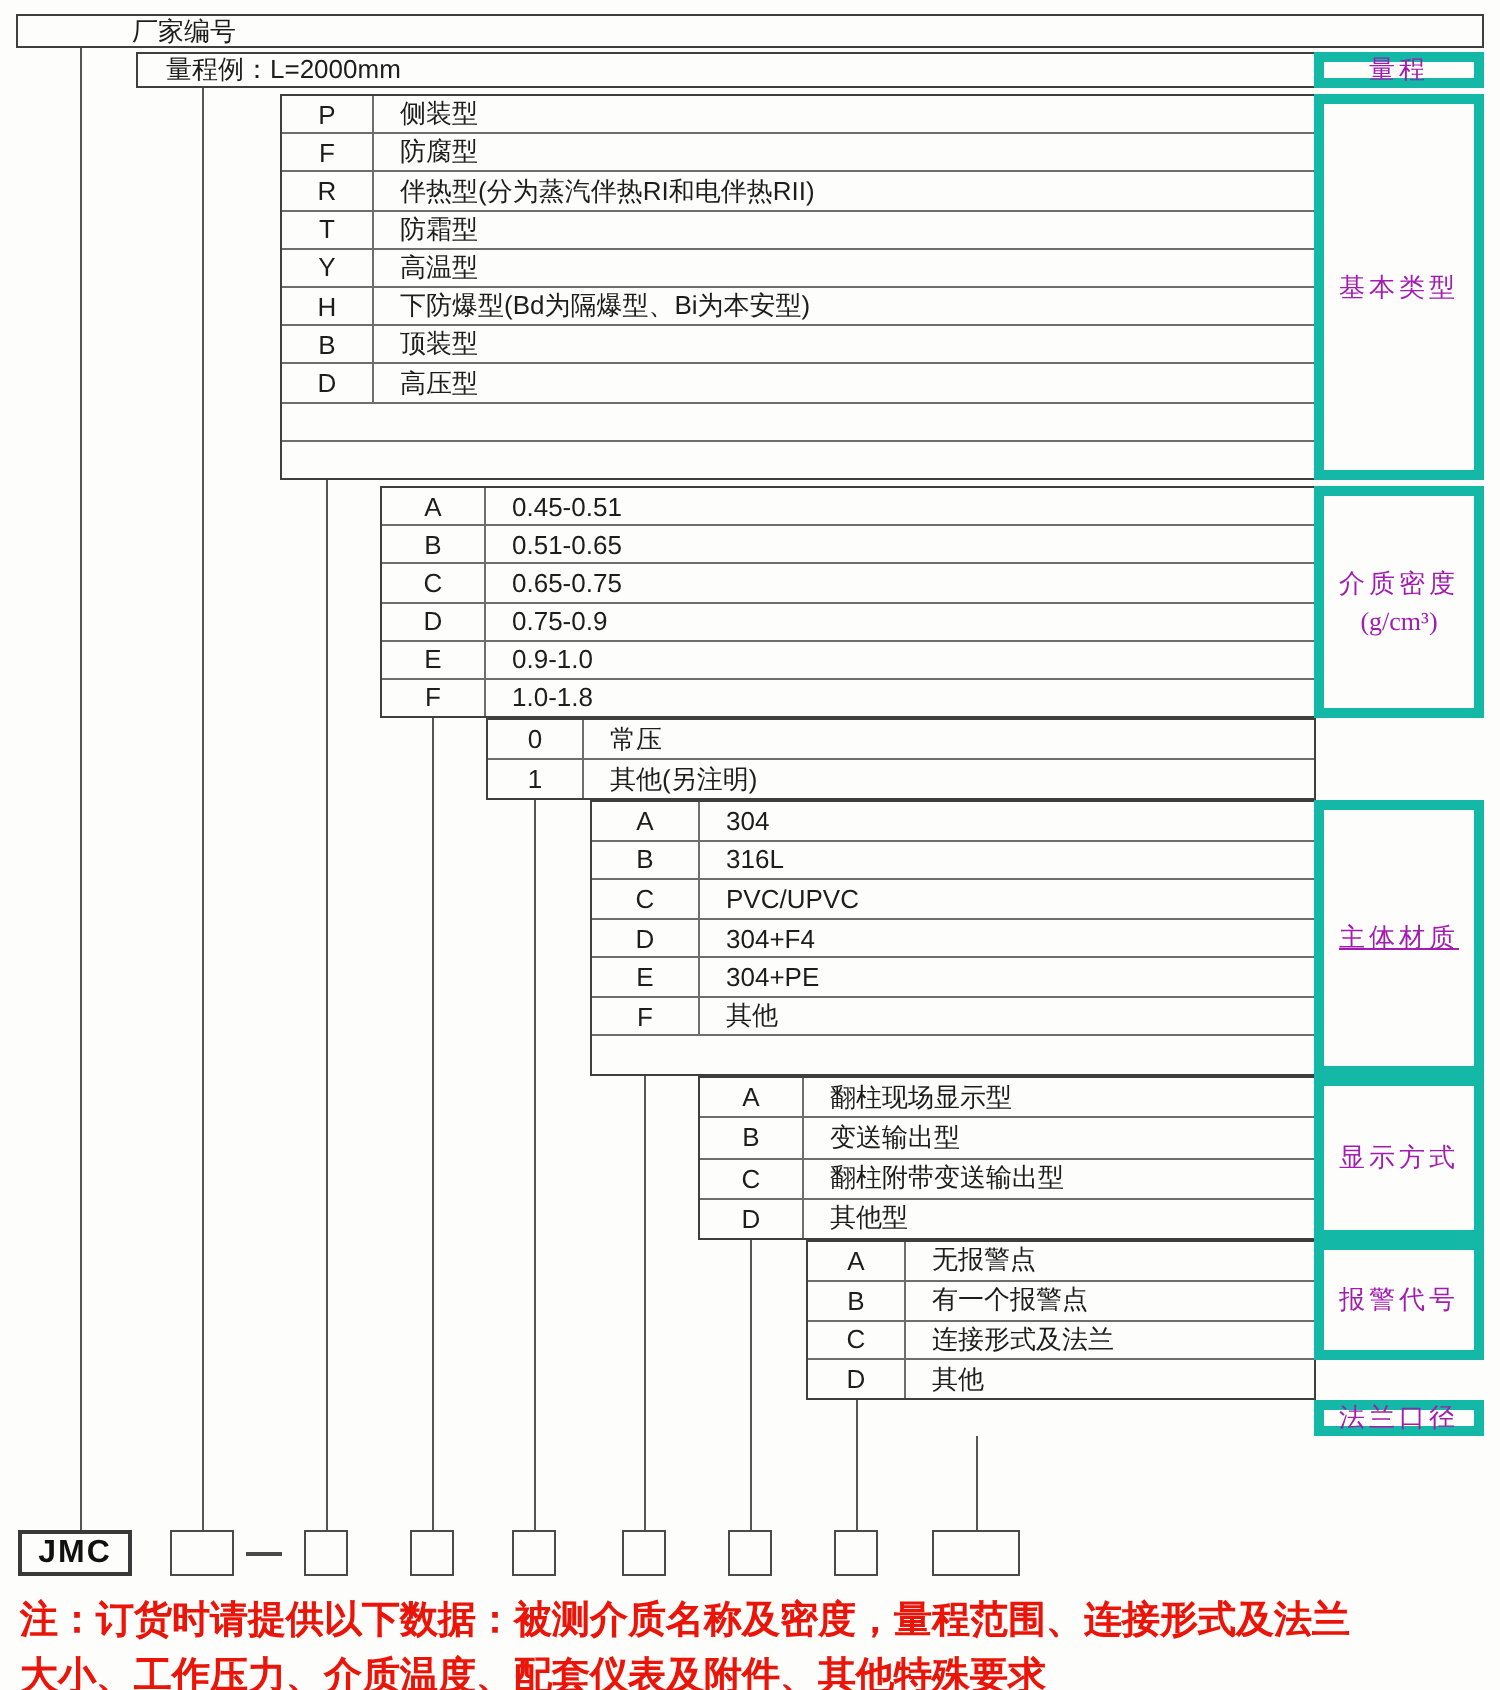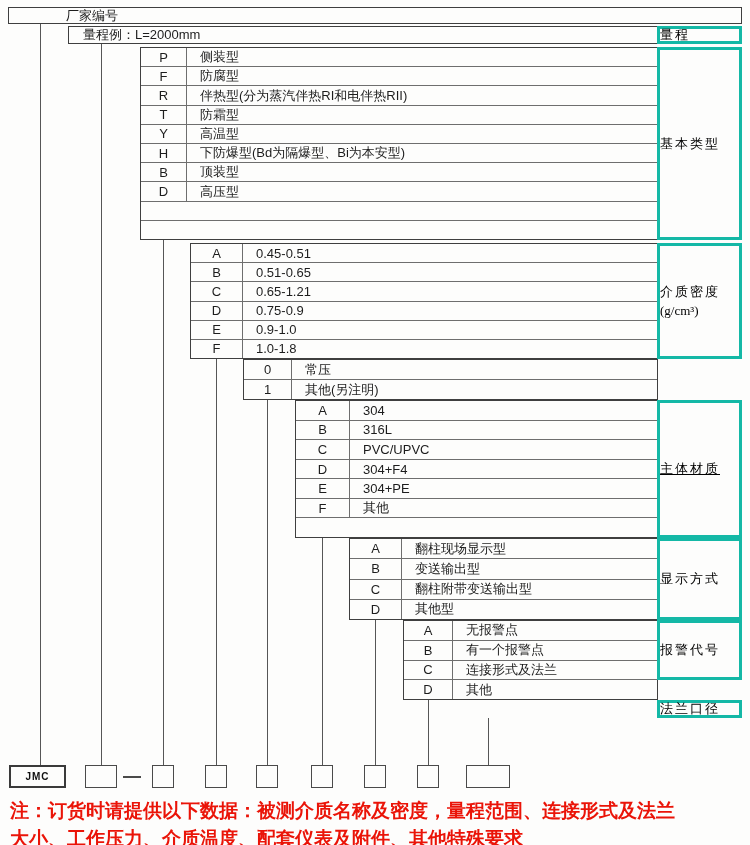--- a/index.html
+++ b/index.html
@@ -14,32 +14,32 @@
   .tbl{border:1px solid #3f3f3f;background:#fdfdfc;display:flex;flex-direction:column;}
   .tbl .row{flex:1;display:flex;box-sizing:border-box;border-bottom:1px solid #6e6e6e;font-size:13px;}
   .tbl .row:last-child{border-bottom:none;}
   .code{display:flex;align-items:center;justify-content:center;border-right:1px solid #6e6e6e;box-sizing:border-box;}
   .noDiv .code{border-right:none;}
   .desc{flex:1;display:flex;align-items:center;padding-left:13px;box-sizing:border-box;}
   .w-basic .code{width:46px;} .w-dens .code{width:52px;} .w-pres .code{width:48px;}
   .w-mat .code{width:54px;} .w-disp .code{width:52px;} .w-alrm .code{width:49px;}
   
   .lbl{
-    left:657px;width:85px;border:3px solid #14b8a6;background:#fdfdfc;
-    display:flex;flex-direction:column;align-items:flex-start;justify-content:center;
-    font-family:"Liberation Serif","DejaVu Serif",serif;font-size:13px;letter-spacing:2px;color:#000000;
+    left:657px;width:85px;border:5px solid #14b8a6;background:#fdfdfc;
+    display:flex;flex-direction:column;align-items:center;justify-content:center;
+    font-family:"Liberation Serif","DejaVu Serif",serif;font-size:13px;letter-spacing:2px;color:#a21caf;
     text-align:center;line-height:1.5;
   }
   .lbl .sub{letter-spacing:0px;font-size:13px;}
   
   .vline{width:1px;background:#565656;}
   
   .bbox{top:765px;height:23px;border:1px solid #4a4a4a;background:#fdfdfc;}
   .jmc{border:2px solid #3a3a3a;display:flex;align-items:center;justify-content:center;
-       font-weight:bold;font-size:10px;letter-spacing:1px;color:#111;}
+       font-weight:bold;font-size:16px;letter-spacing:1px;color:#111;}
   .dash{top:776px;height:2px;background:#4a4a4a;}
   
   .note{
     left:10px;top:797px;width:736px;color:#ea1408;font-weight:bold;font-size:19px;line-height:1.45;
   }
 </style>
 </head>
 <body>
 
 <div id="canvas">
@@ -105,21 +105,21 @@
     <div class="row">
         <div class="code">A</div>
         <div class="desc">0.45-0.51</div>
       </div>
     <div class="row">
         <div class="code">B</div>
         <div class="desc">0.51-0.65</div>
       </div>
     <div class="row">
         <div class="code">C</div>
-        <div class="desc">0.65-1.21</div>
+        <div class="desc">0.65-0.75</div>
       </div>
     <div class="row">
         <div class="code">D</div>
         <div class="desc">0.75-0.9</div>
       </div>
     <div class="row">
         <div class="code">E</div>
         <div class="desc">0.9-1.0</div>
       </div>
     <div class="row">

